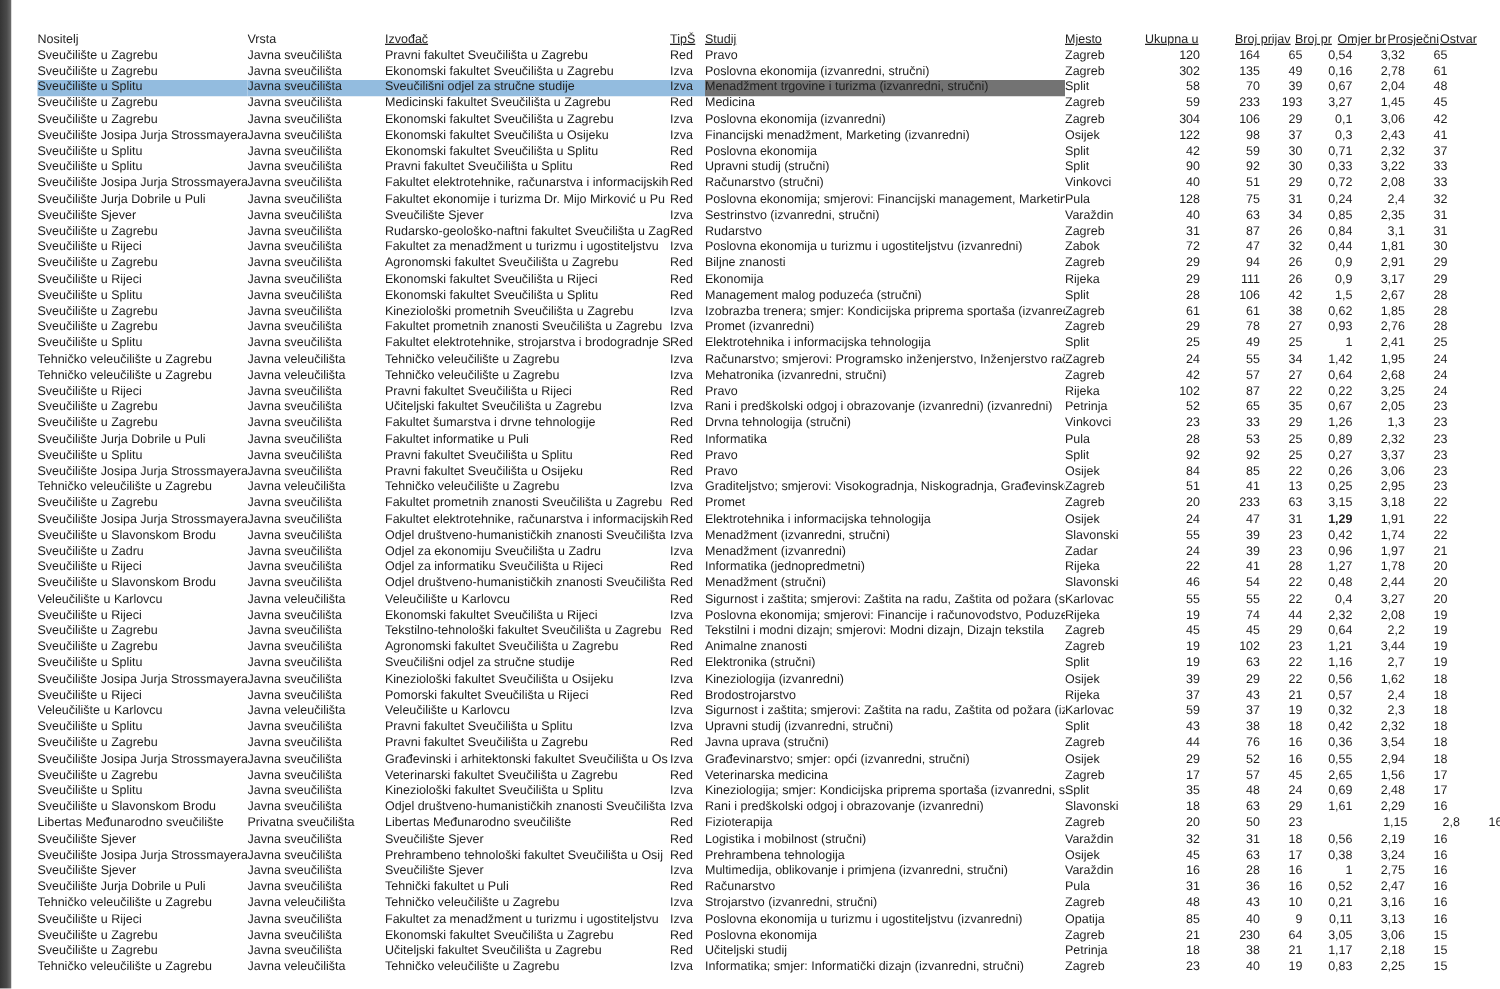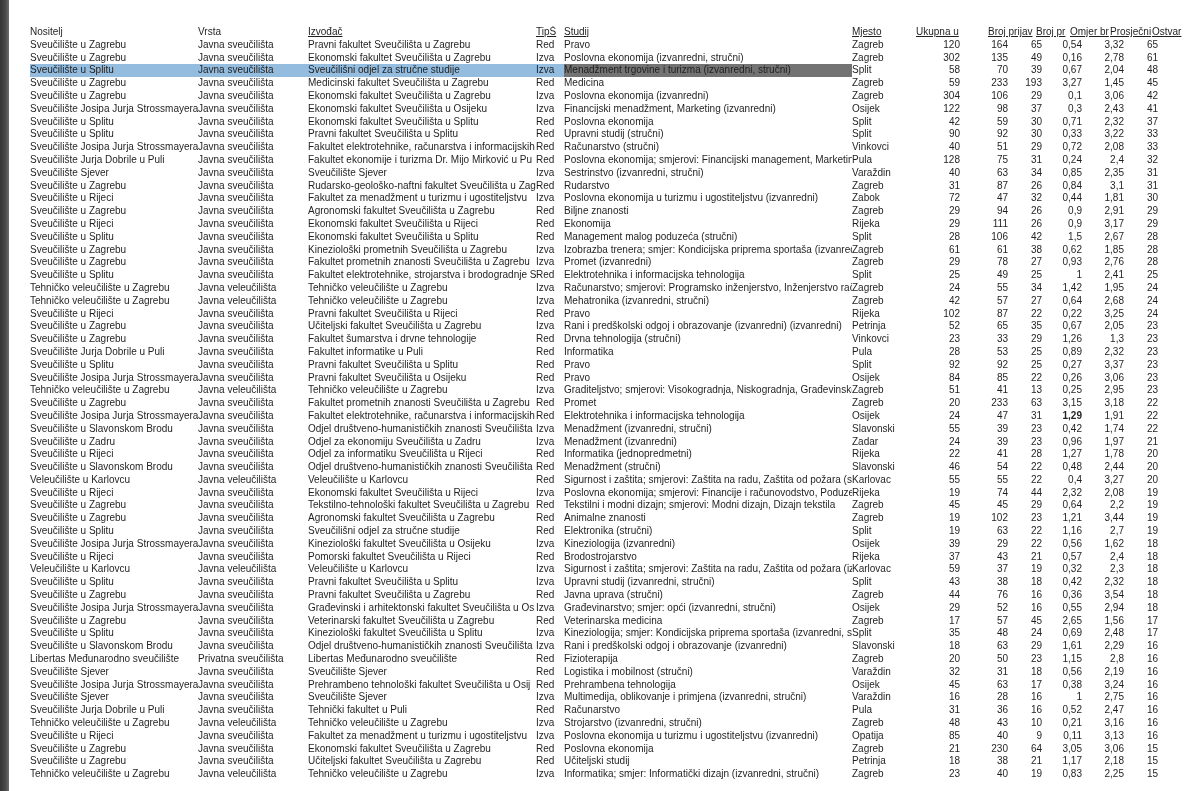--- a/index.html
+++ b/index.html
@@ -742,21 +742,21 @@
         <div class="row">
           <div class="cell" style="width: 168px;">Libertas Međunarodno sveučilište</div>
           <div class="cell" style="width: 110px;">Privatna sveučilišta</div>
           <div class="cell" style="width: 228px;">Libertas Međunarodno sveučilište</div>
           <div class="cell" style="width: 28px;">Red</div>
           <div class="cell" style="width: 288px;">Fizioterapija</div>
           <div class="cell" style="width: 64px;">Zagreb</div>
           <div class="cell num" style="width: 44px;">20</div>
           <div class="cell num" style="width: 48px;">50</div>
           <div class="cell num" style="width: 34px;">23</div>
-          <div class="cell num" style="width: 40px;">1,15</div>
+          <div class="cell num" style="width: 40px; padding-left: 44px;">1,15</div>
           <div class="cell num" style="width: 42px;">2,8</div>
           <div class="cell num" style="width: 34px;">16</div>
         </div>
         <div class="row">
           <div class="cell" style="width: 168px;">Sveučilište Sjever</div>
           <div class="cell" style="width: 110px;">Javna sveučilišta</div>
           <div class="cell" style="width: 228px;">Sveučilište Sjever</div>
           <div class="cell" style="width: 28px;">Red</div>
           <div class="cell" style="width: 288px;">Logistika i mobilnost (stručni)</div>
           <div class="cell" style="width: 64px;">Varaždin</div>

